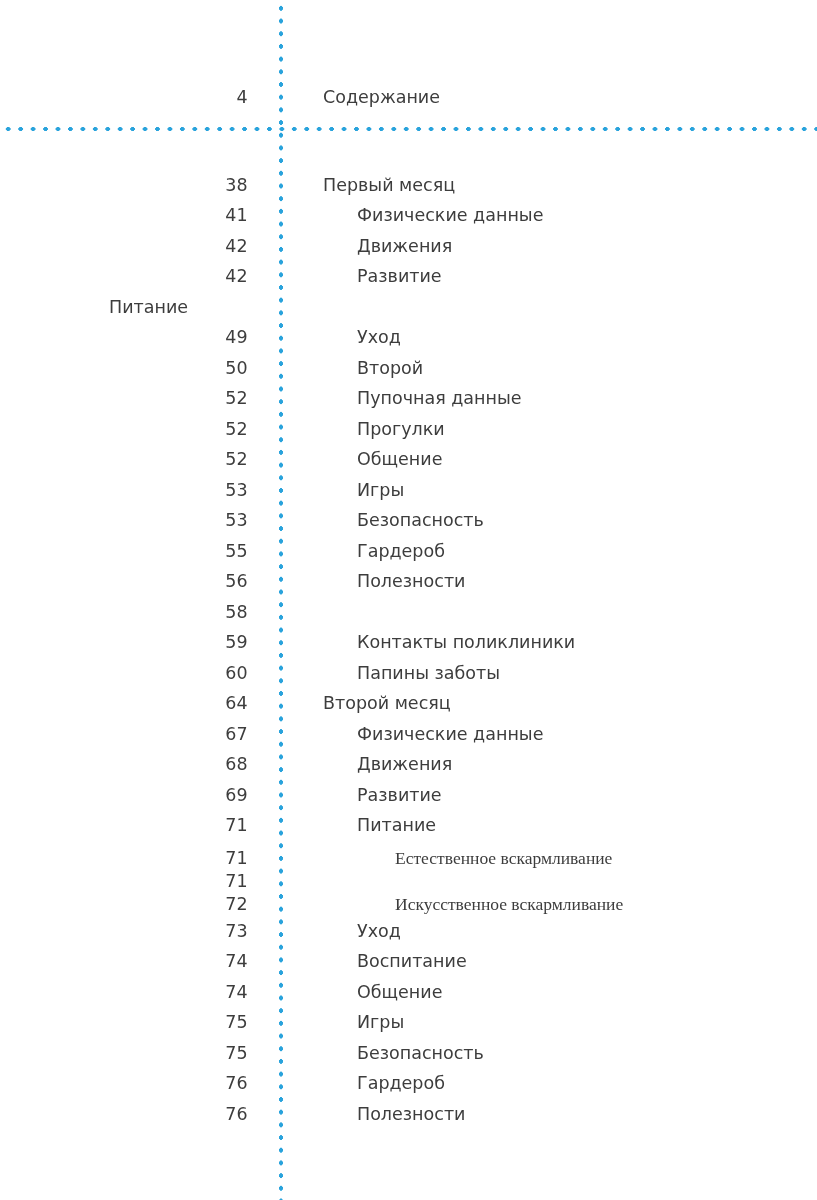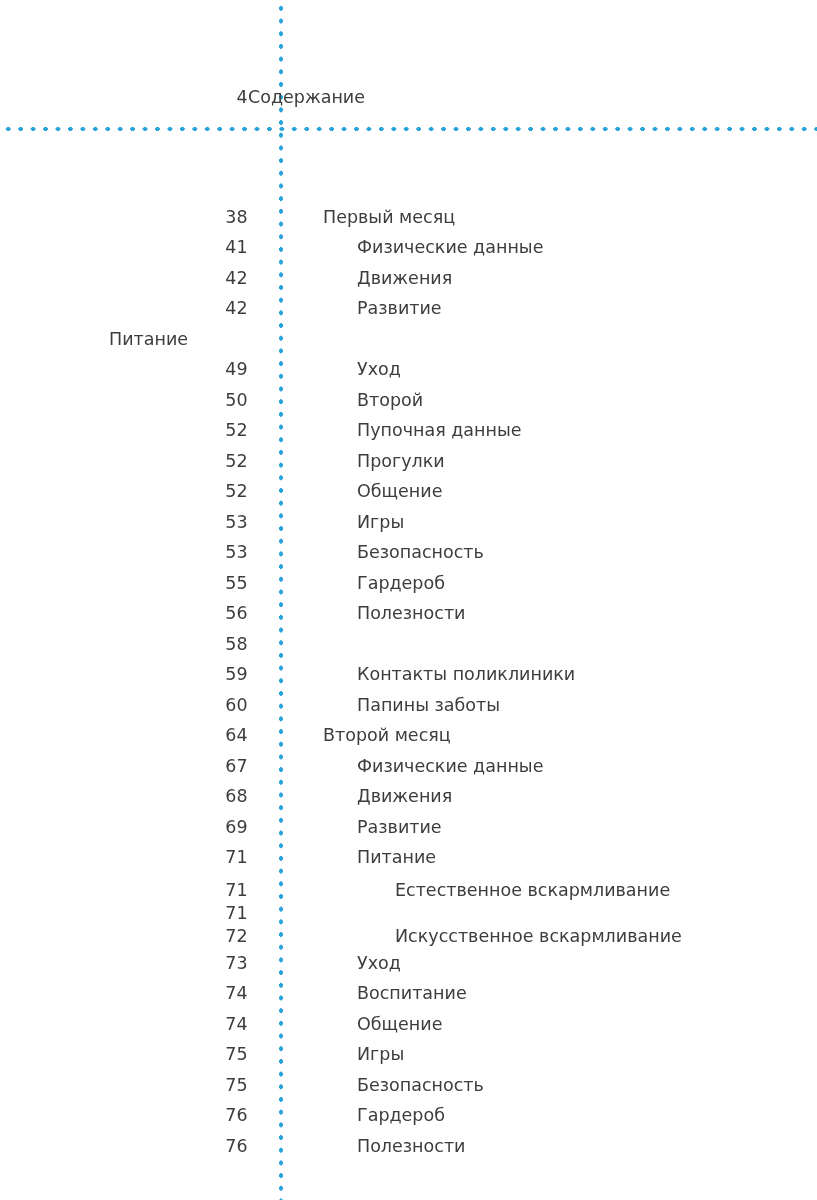--- a/index.html
+++ b/index.html
@@ -50,40 +50,40 @@
     font-size: 17.5px;
     line-height: 1;
   }
   .num {
     width: 248px;
     flex: none;
     text-align: right;
     letter-spacing: 0.3px;
   }
   .header-row .title {
+    margin-left: 75px;
   }
   
   .toc {
     position: absolute;
     top: 170px;
     left: 0;
     width: 100%;
-    margin-top: 32px;
   }
   .row {
     display: flex;
     align-items: center;
     height: 30.5px;
     font-size: 17.5px;
     line-height: 1;
     white-space: nowrap;
   }
   .row.level-1 .title { margin-left: 75px; }
   .row.level-2 .title { margin-left: 109px; }
-  .row.level-3 .title { margin-left: 147px; }
+  .row.level-3 .title { margin-left: 147px; font-family: Liberation Serif, serif; }
   .row.level-3 { height: 23px; }
   .row.level-2 + .row.level-3 { margin-top: 6px; }
 </style>
 </head>
 <body style="--accent-color: #29a3dc; --text-color: #3d3d3d;">
 
 <div class="vline"></div>
 <div class="hline"></div>
 
 <div class="header-row">

